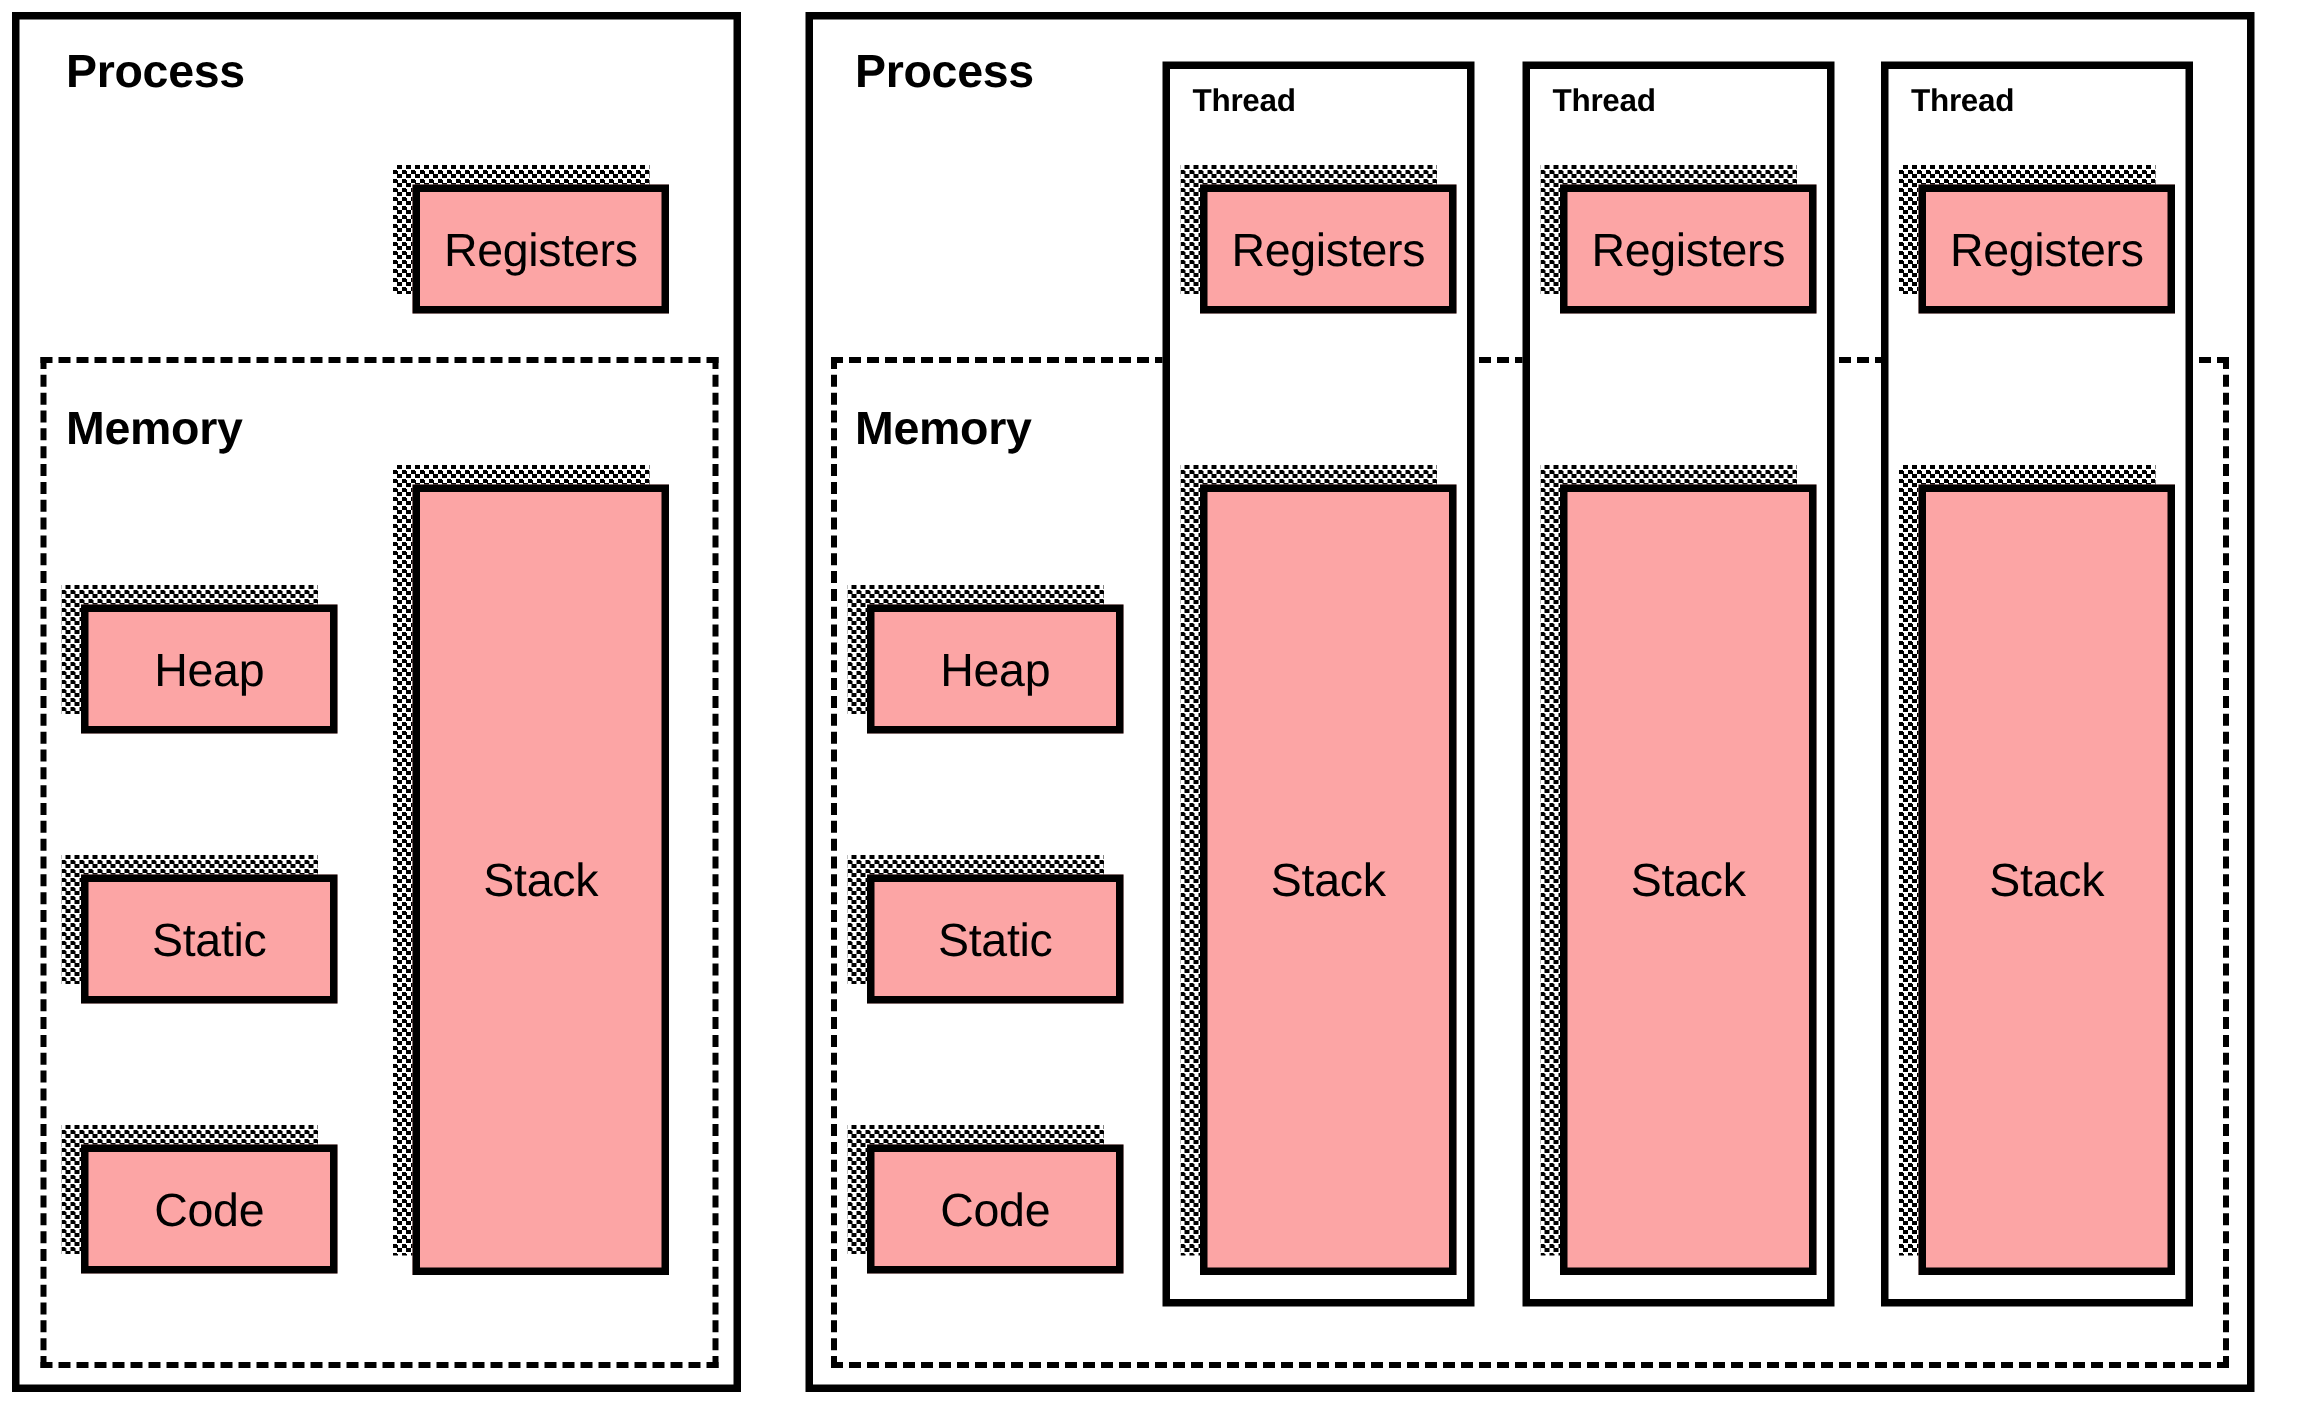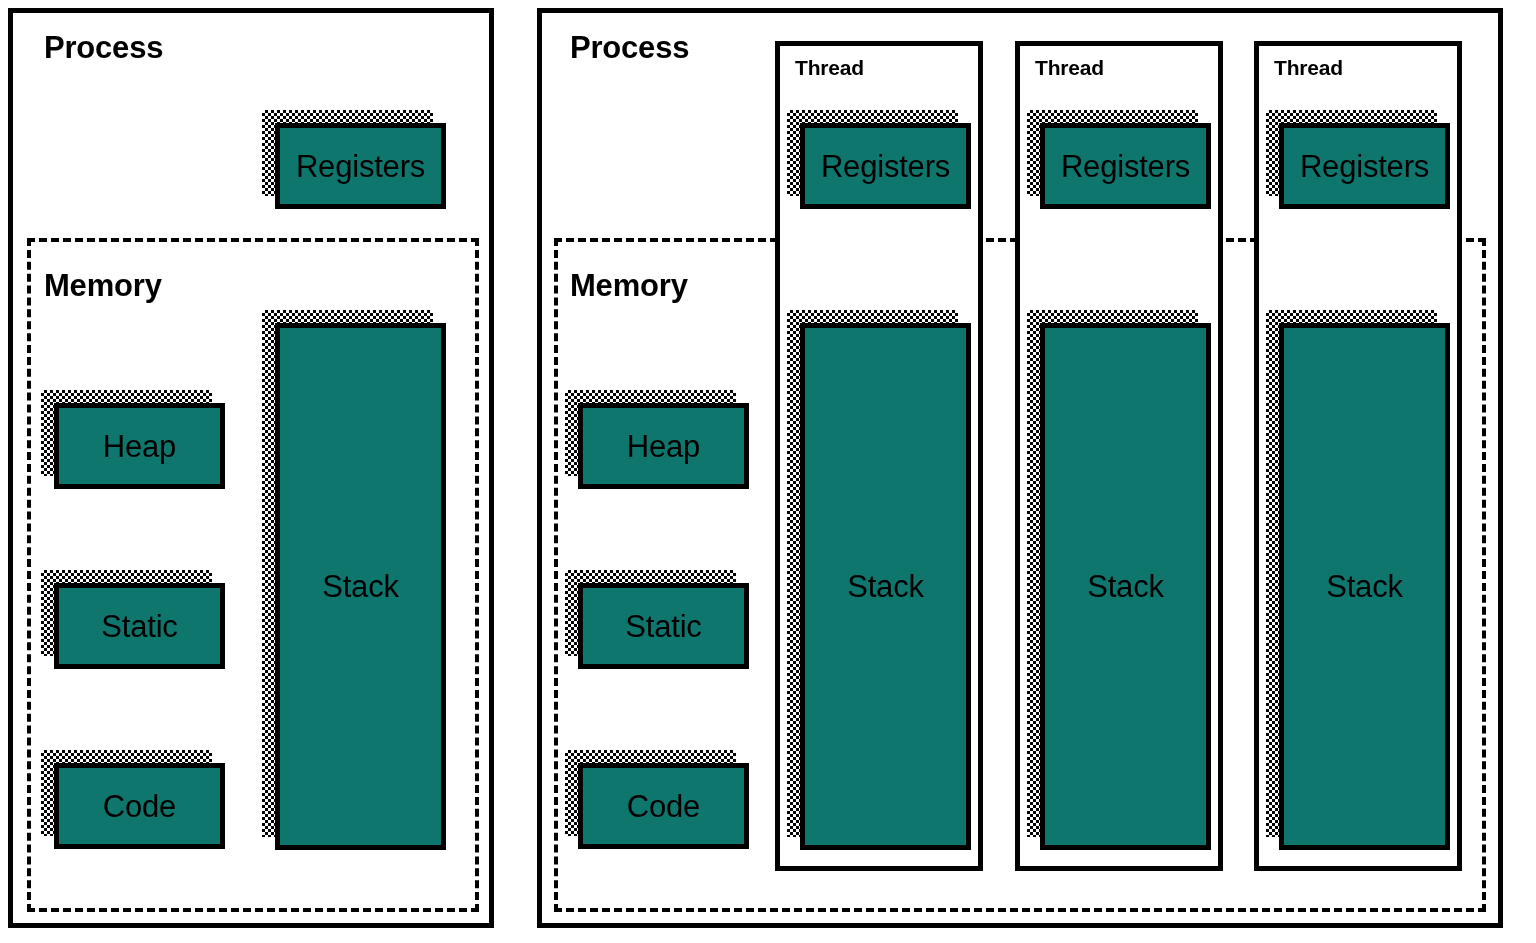--- a/index.html
+++ b/index.html
@@ -77,21 +77,21 @@
     background-position: 0 0;
   }
   .box-face {
     position: absolute;
     left: 0;
     top: 0;
     width: 100%;
     height: 100%;
     box-sizing: border-box;
     border: 5px solid #000;
-    background: #0f766e;
+    background: #fca5a5;
     display: flex;
     align-items: center;
     justify-content: center;
   }
   .box-label {
     font-size: 31px;
     font-weight: normal;
     color: #000;
     line-height: 1;
     white-space: nowrap;

